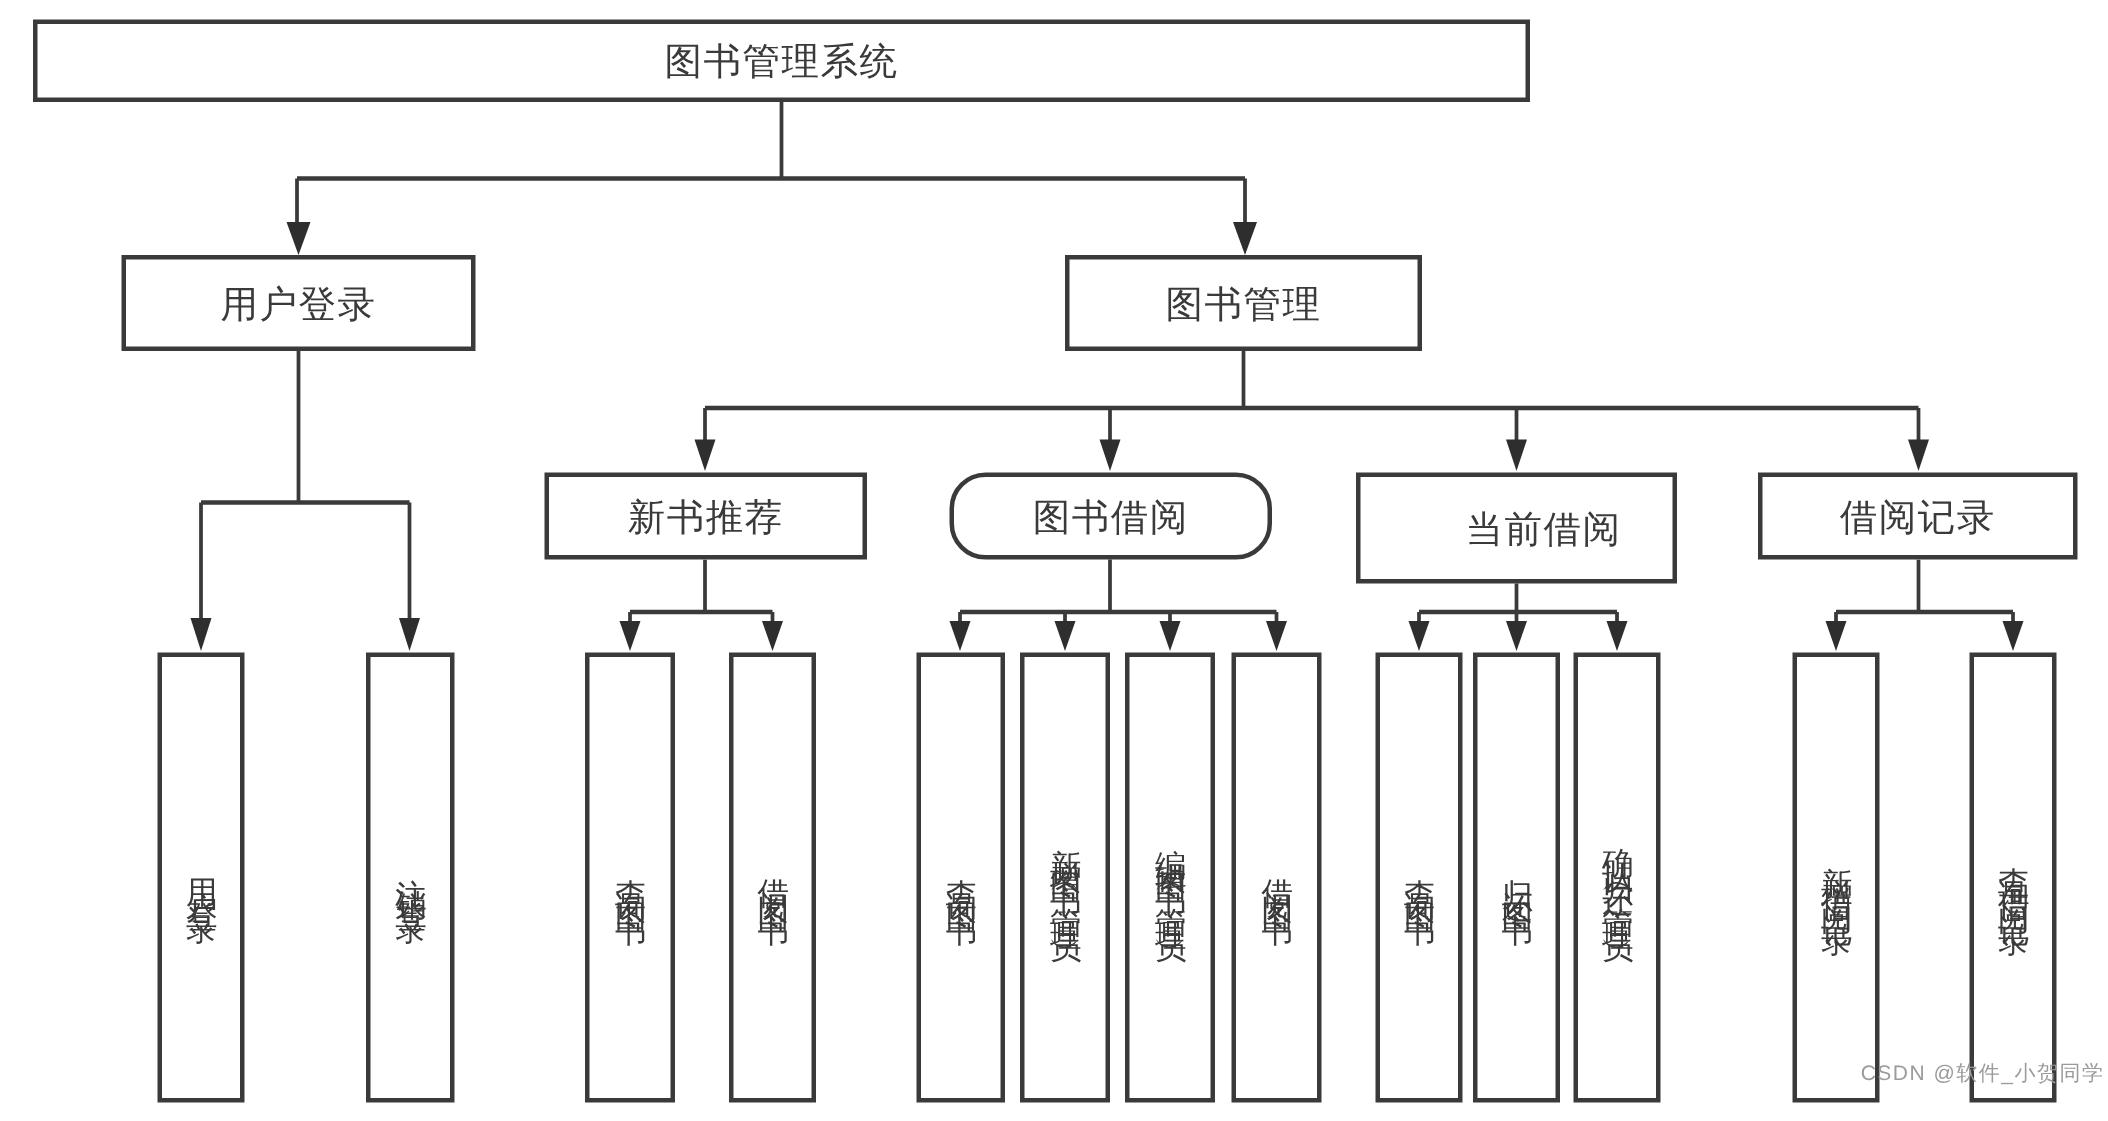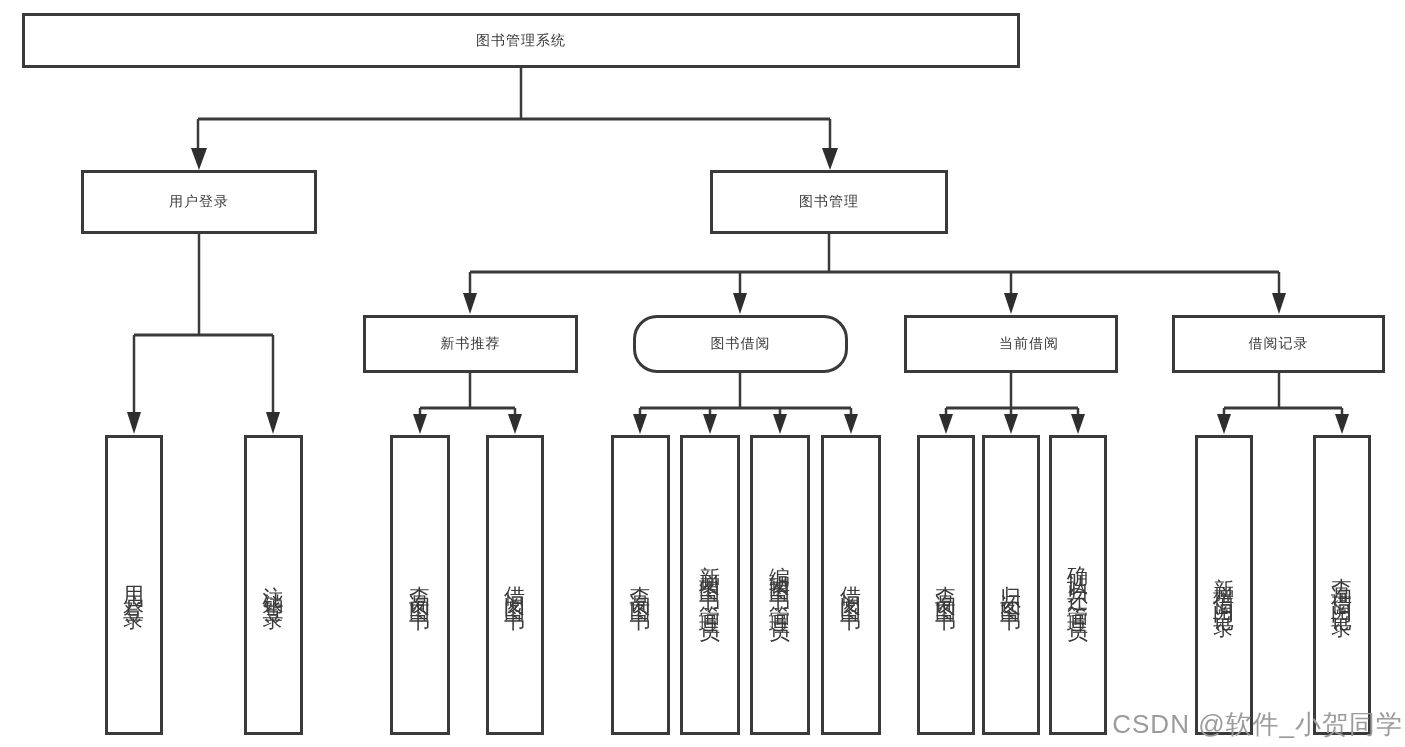--- a/index.html
+++ b/index.html
@@ -14,44 +14,44 @@
   .connectors{position:absolute;left:0;top:0;width:1405px;height:747px;}
   .node{
     position:absolute;
     box-sizing:border-box;
     border:3px solid #3a3a3a;
     background:#ffffff;
     display:flex;
     align-items:center;
     justify-content:center;
   }
-  .hbox{font-size:14px;letter-spacing:1px;}
+  .hbox{font-size:25px;letter-spacing:1px;}
   .vbox span{
     writing-mode:vertical-rl;
     text-orientation:mixed;
     font-size:21px;
     letter-spacing:8px;
     line-height:1;
     white-space:nowrap;
   }
   .watermark{
     position:absolute;
     right:2px;
     top:707px;
-    font-size:26px;
+    font-size:14px;
     color:#9b9b9b;
     letter-spacing:1px;
   }
   
   #n-root{left:22px;top:13px;width:998px;height:55px;}
   #n-user-login{left:81px;top:170px;width:236px;height:64px;}
   #n-book-mgmt{left:710px;top:170px;width:238px;height:64px;}
   #n-new-books{left:363px;top:315px;width:215px;height:58px;}
   #n-book-borrow{left:633px;top:315px;width:215px;height:58px;border-radius:24px;}
-  #n-current-borrow{left:904px;top:315px;width:214px;height:58px;padding-left:36px;}
+  #n-current-borrow{left:904px;top:315px;width:214px;height:74px;padding-left:36px;}
   #n-borrow-records{left:1172px;top:315px;width:213px;height:58px;}
   .leaf{top:435px;height:300px;}
   #lf-ul-0{left:105px;width:58px;}
   #lf-ul-1{left:244px;width:59px;}
   #lf-nb-0{left:390px;width:60px;}
   #lf-nb-1{left:486px;width:58px;}
   #lf-bb-0{left:611px;width:59px;}
   #lf-bb-1{left:680px;width:60px;}
   #lf-bb-2{left:750px;width:60px;}
   #lf-bb-3{left:821px;width:60px;}

